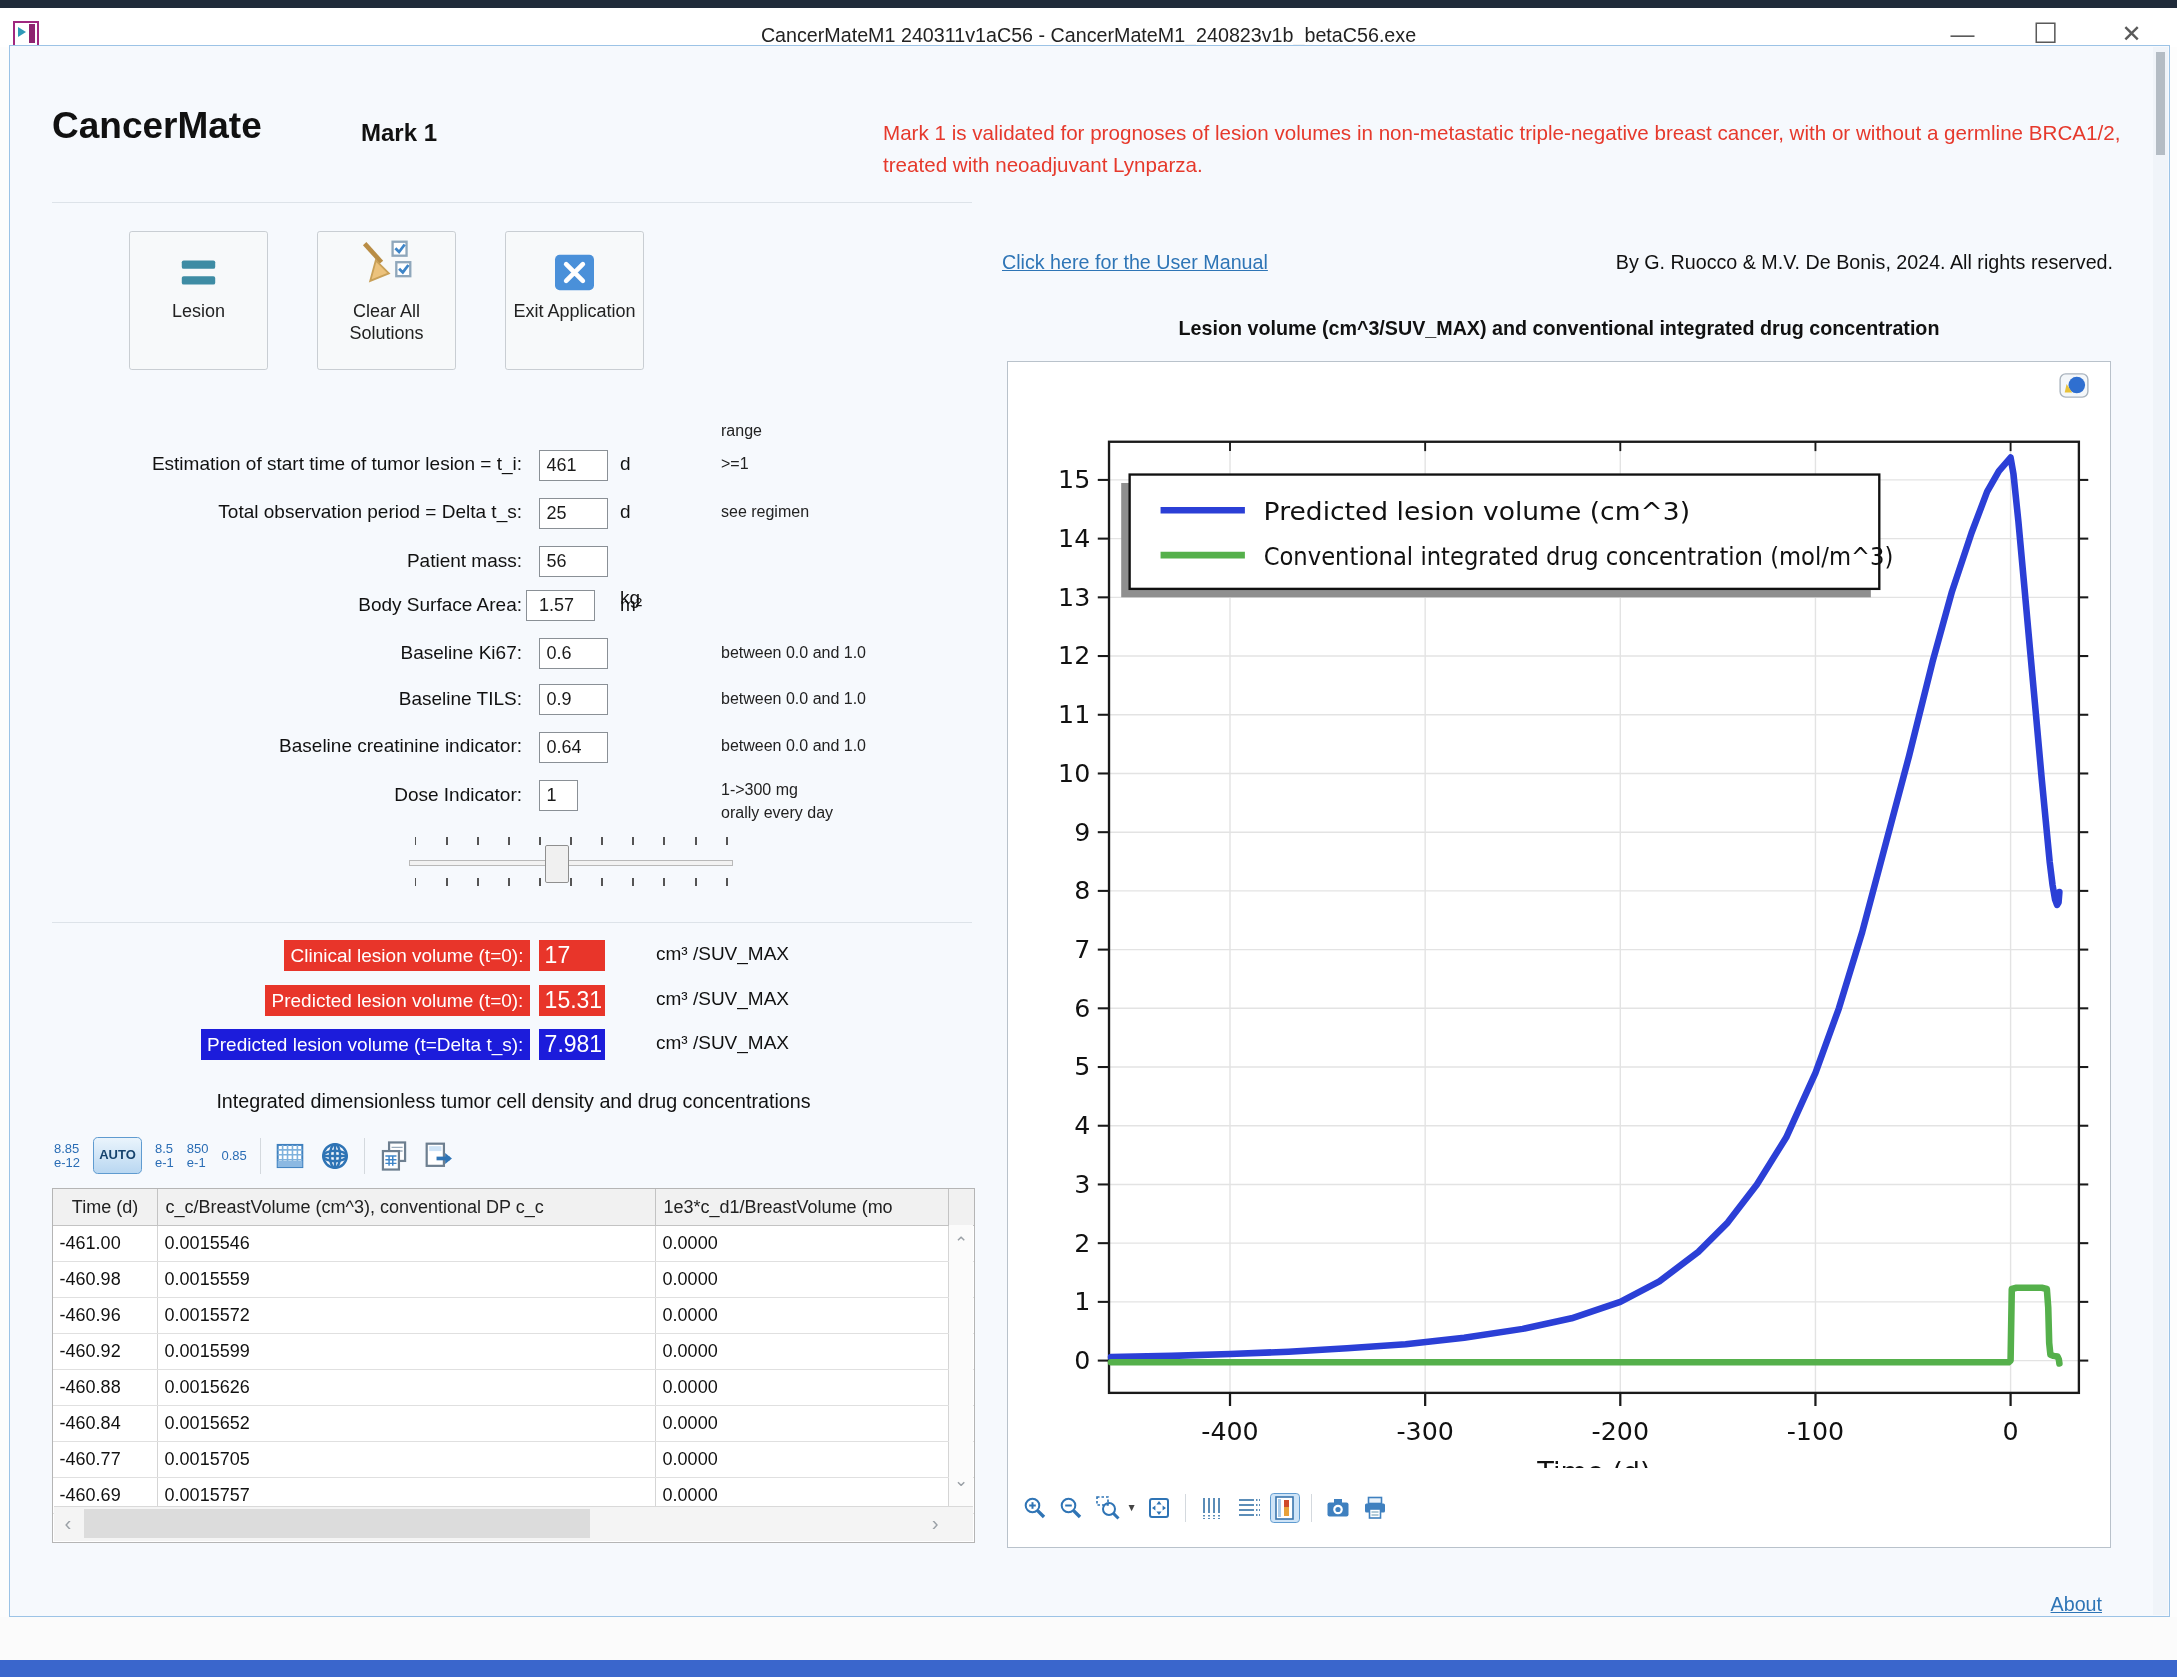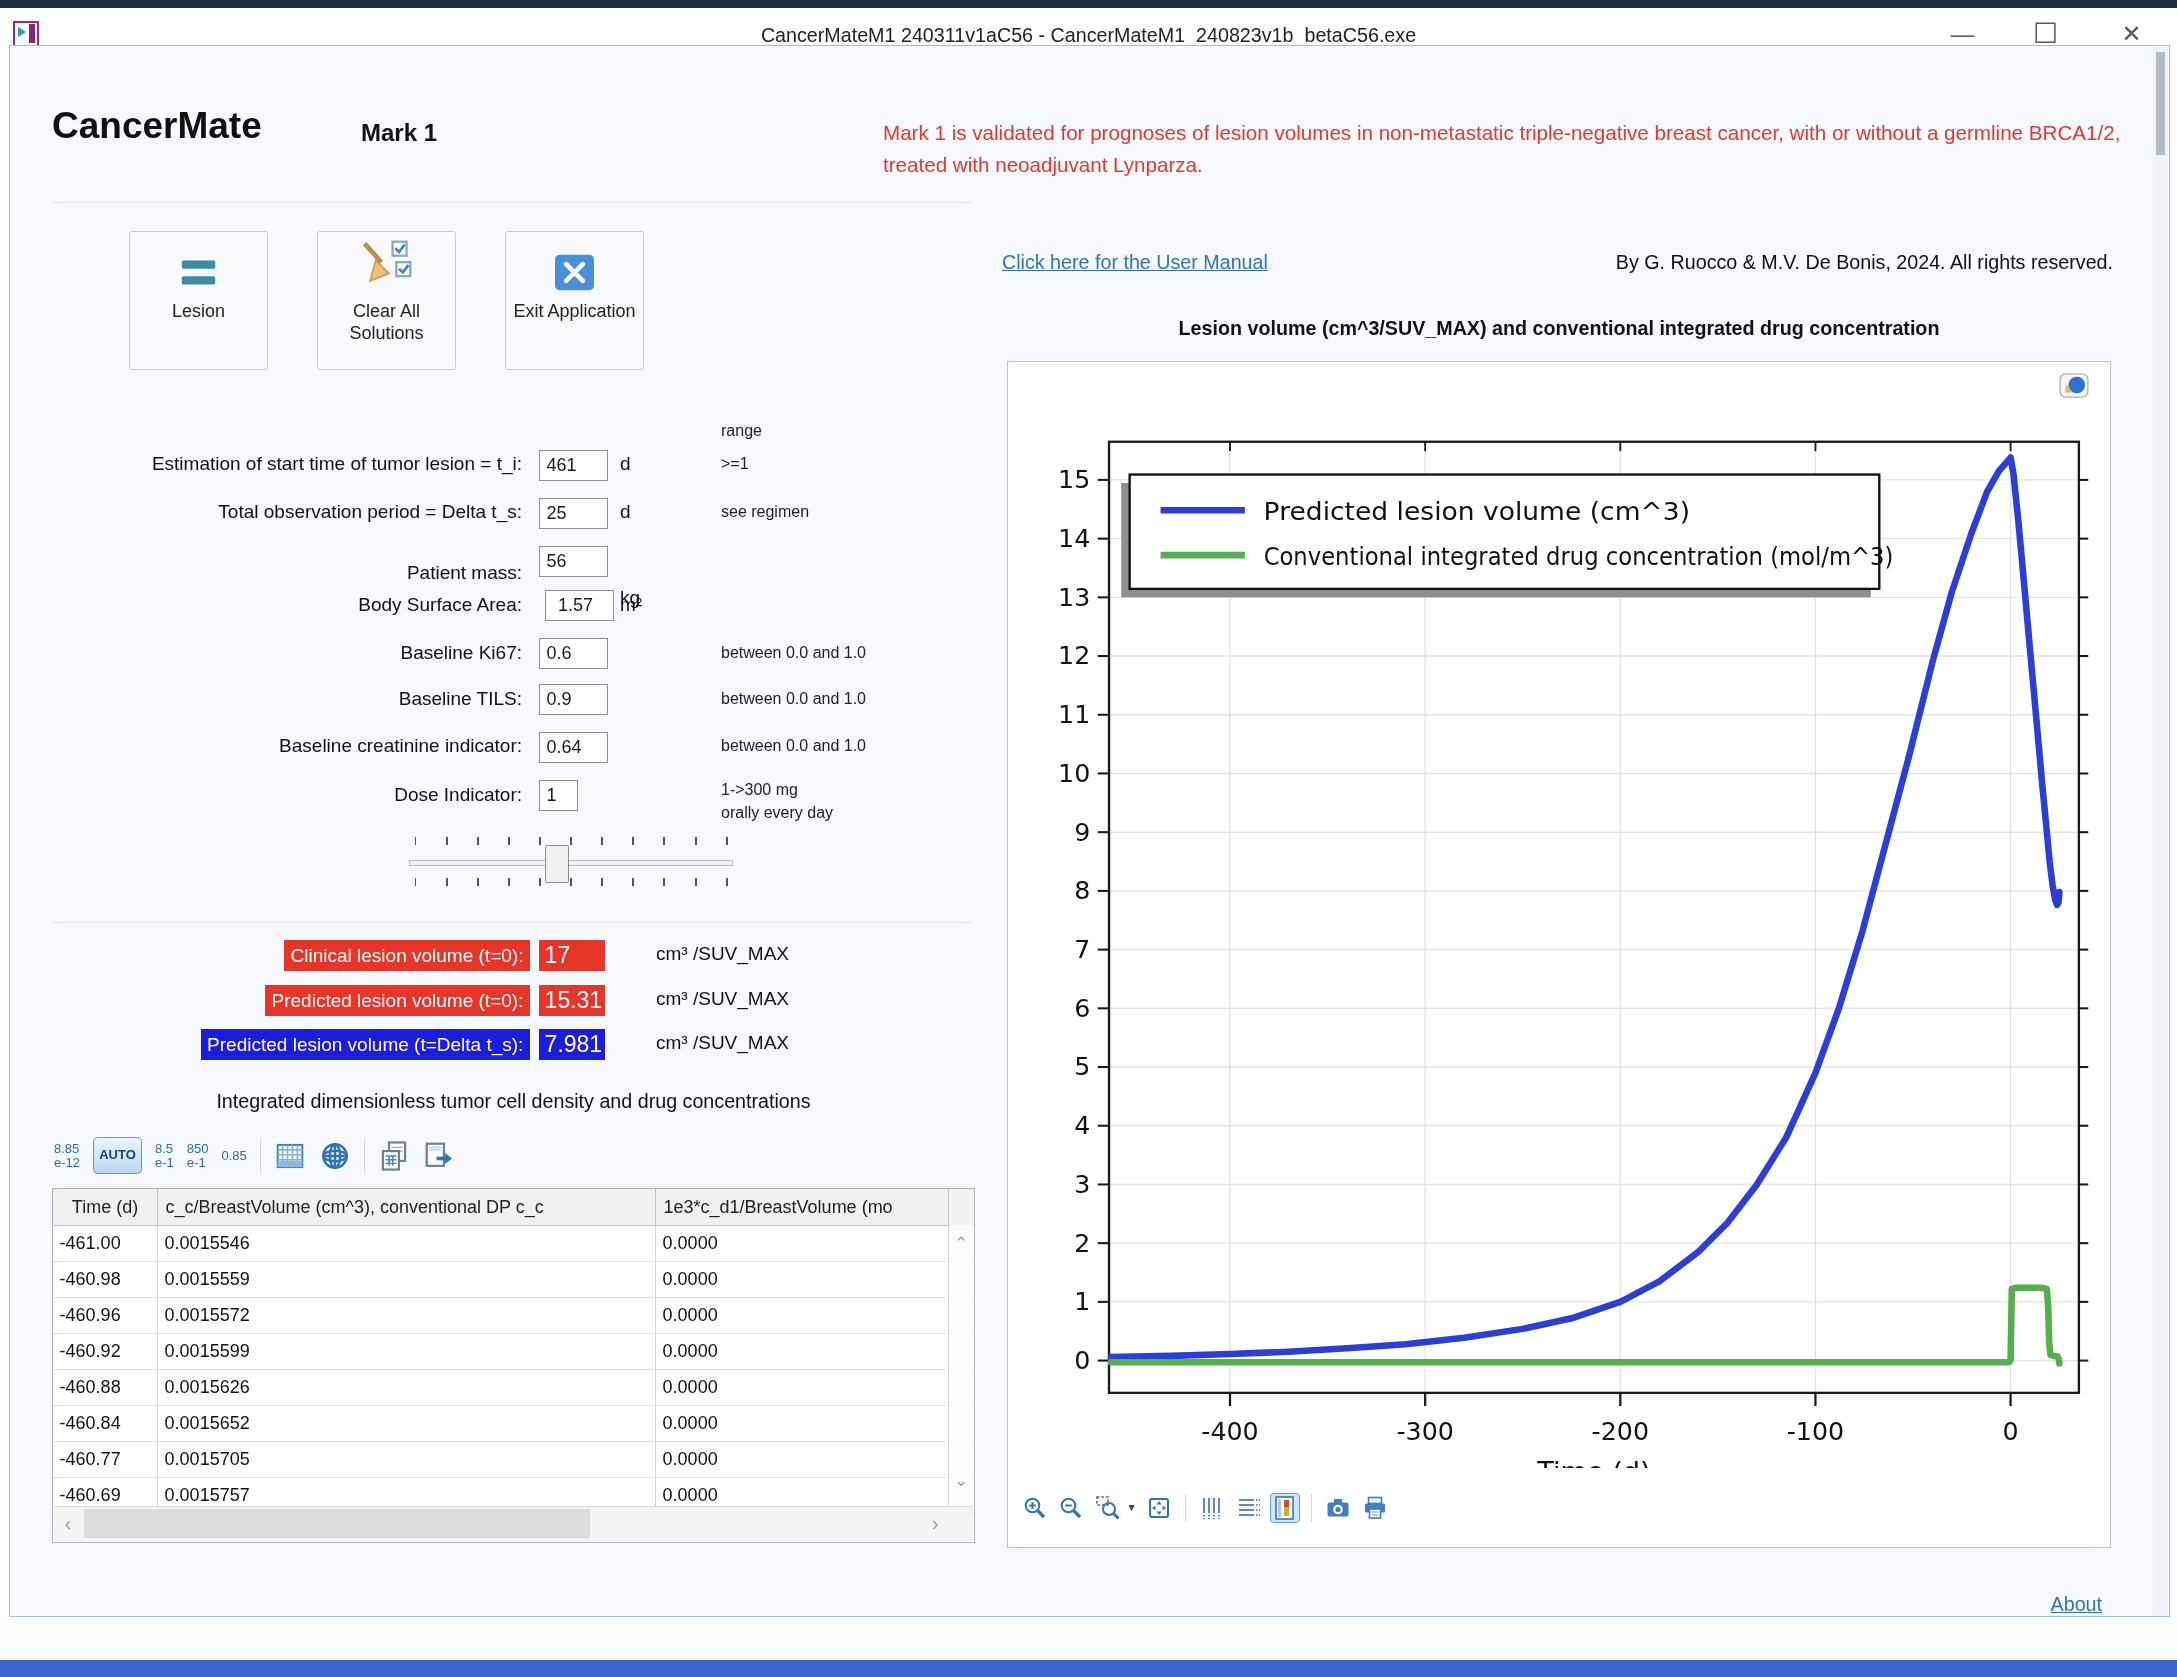--- a/index.html
+++ b/index.html
@@ -145,25 +145,25 @@
 <div class="abs range-head">range</div>
 <div id="form-area">
     <div class="abs flabel" style="left: 54px; top: 453px;">Estimation of start time of tumor lesion = t_i:</div>
     <div class="abs finput" style="left: 539px; top: 450px;">461</div>
     <div class="abs funit" style="left: 620px; top: 453px;">d</div>
     <div class="abs frange" style="left: 721px; top: 455px;">&gt;=1</div>
     <div class="abs flabel" style="left: 54px; top: 501px;">Total observation period = Delta t_s:</div>
     <div class="abs finput" style="left: 539px; top: 498px;">25</div>
     <div class="abs funit" style="left: 620px; top: 501px;">d</div>
     <div class="abs frange" style="left: 721px; top: 503px;">see regimen</div>
-    <div class="abs flabel" style="left: 54px; top: 562px;">Patient mass:</div>
+    <div class="abs flabel" style="left: 54px; top: 550px;">Patient mass:</div>
     <div class="abs finput" style="left: 539px; top: 546px;">56</div>
     <div class="abs funit" style="left: 620px; top: 550px; margin-top: 37px;">kg</div>
     <div class="abs flabel" style="left: 54px; top: 594px;">Body Surface Area:</div>
-    <div class="abs finput" style="left: 545px; top: 590px; padding-left: 12px;">1.57</div>
+    <div class="abs finput" style="left: 526px; top: 590px; padding-left: 12px;">1.57</div>
     <div class="abs funit" style="left: 620px; top: 594px;">m²</div>
     <div class="abs flabel" style="left: 54px; top: 642px;">Baseline Ki67:</div>
     <div class="abs finput" style="left: 539px; top: 638px;">0.6</div>
     <div class="abs frange" style="left: 721px; top: 644px;">between 0.0 and 1.0</div>
     <div class="abs flabel" style="left: 54px; top: 688px;">Baseline TILS:</div>
     <div class="abs finput" style="left: 539px; top: 684px;">0.9</div>
     <div class="abs frange" style="left: 721px; top: 690px;">between 0.0 and 1.0</div>
     <div class="abs flabel" style="left: 54px; top: 735px;">Baseline creatinine indicator:</div>
     <div class="abs finput" style="left: 539px; top: 732px;">0.64</div>
     <div class="abs frange" style="left: 721px; top: 737px;">between 0.0 and 1.0</div>

